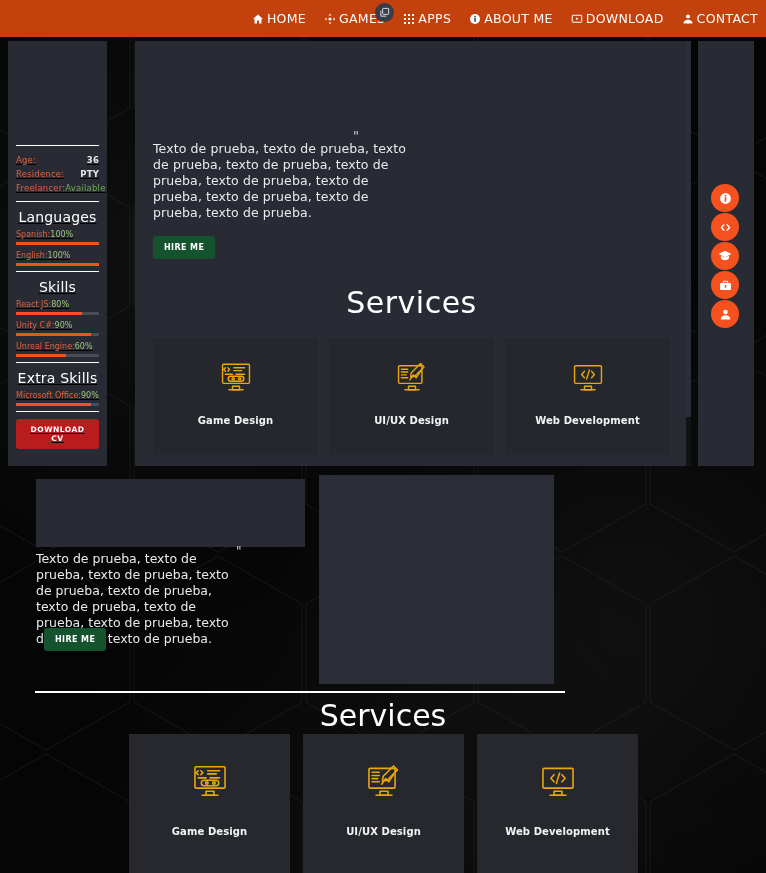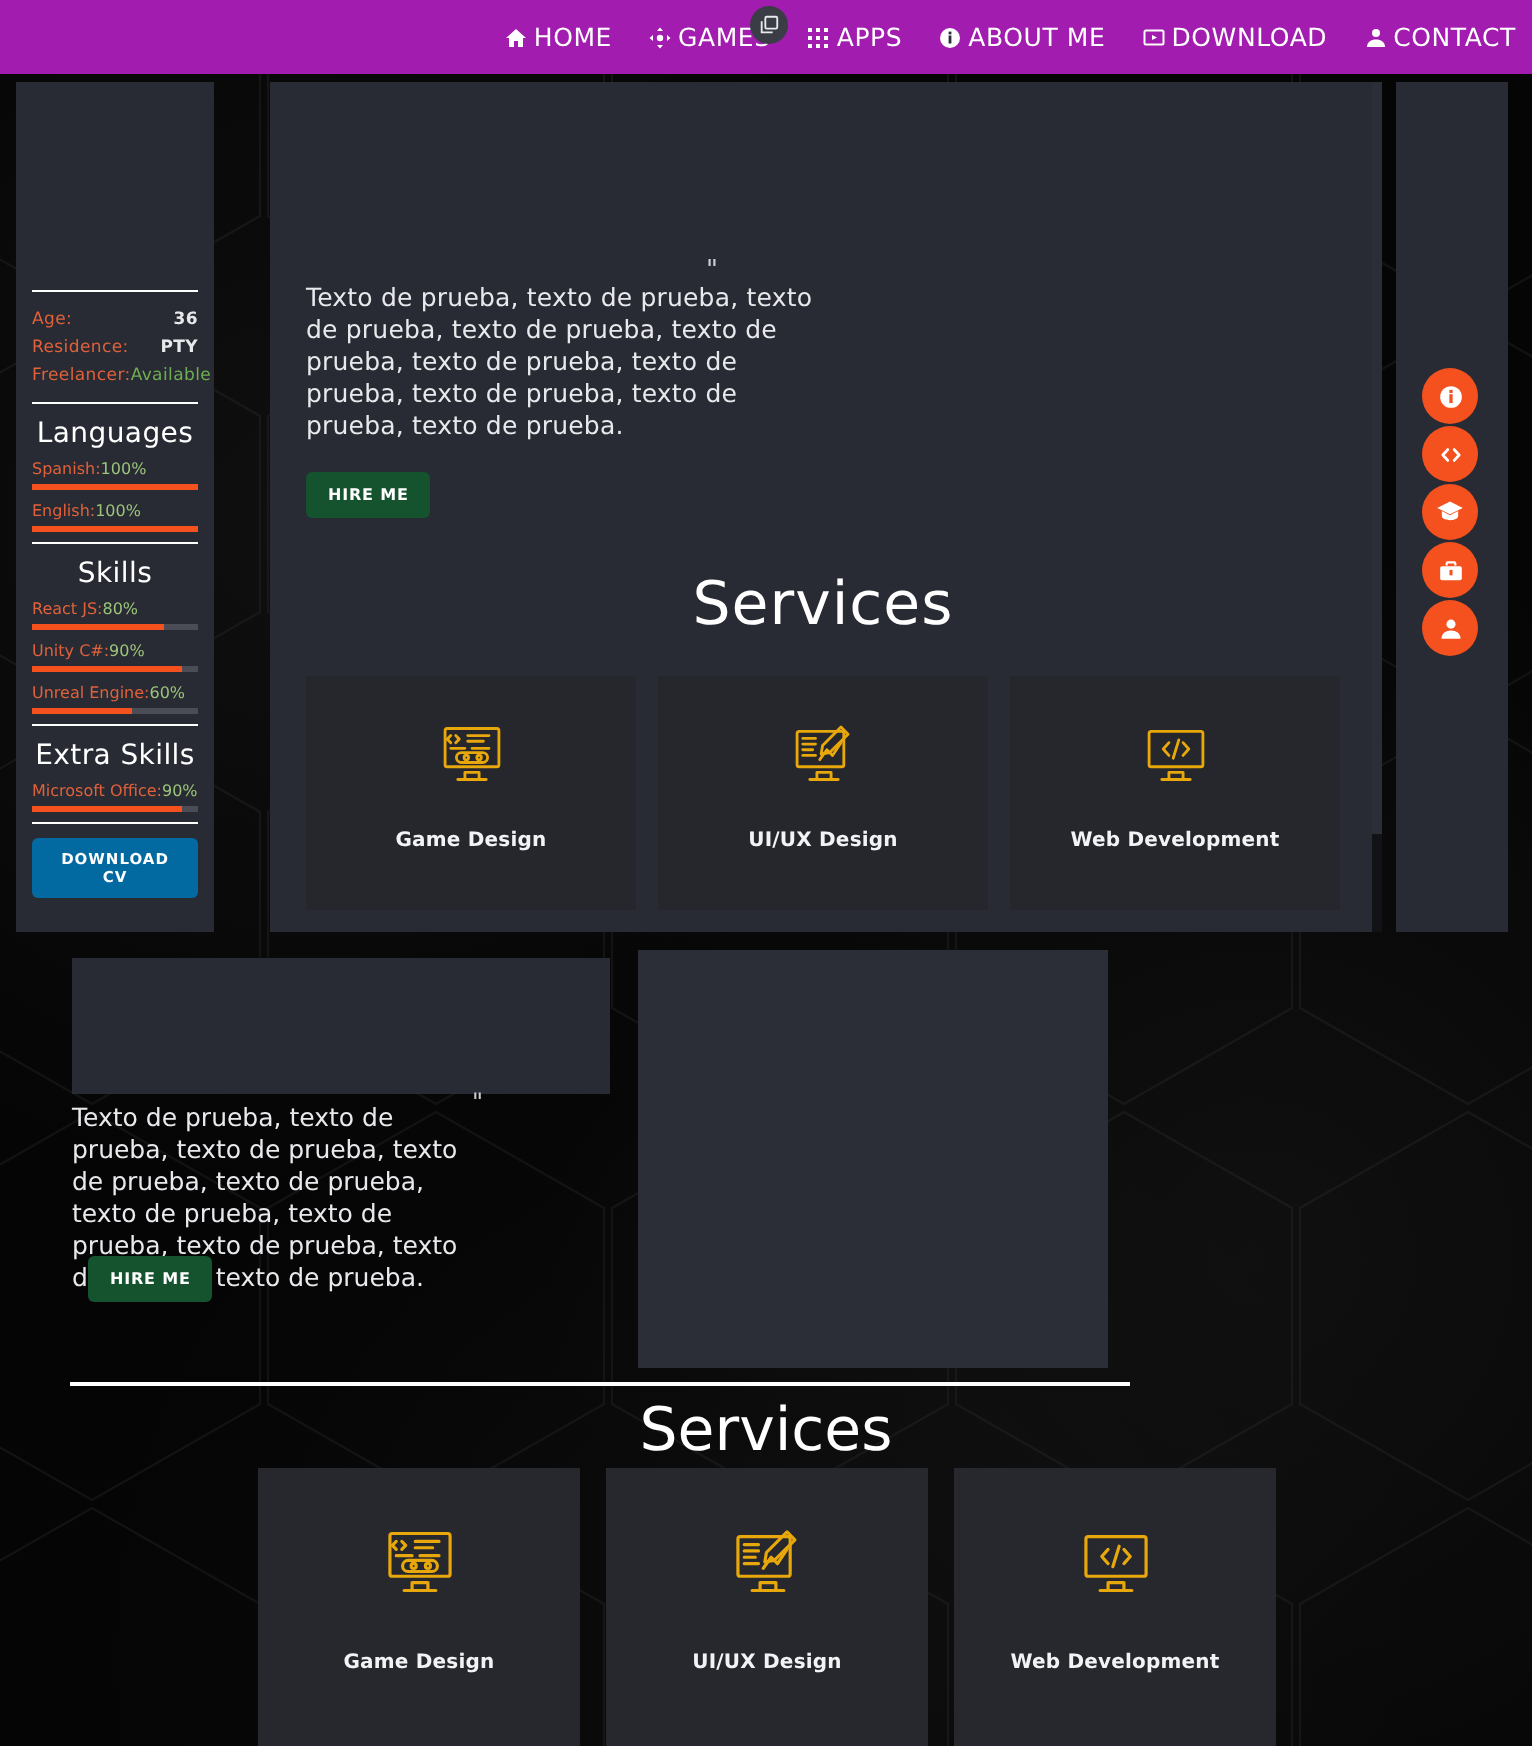--- a/index.html
+++ b/index.html
@@ -30,21 +30,21 @@
     opacity: .55;
     pointer-events: none;
   }
 
   
   .navbar {
     position: absolute;
     top: 0; left: 0;
     width: 766px;
     height: 37px;
-    background: #a21caf;
+    background: #c2410c;
     z-index: 40;
     display: flex;
     align-items: center;
     justify-content: flex-end;
     padding-right: 8px;
   }
   .nav-badge {
     position: absolute;
     left: 375px;
     top: 3px;
@@ -75,21 +75,21 @@
   }
   .nav-item svg { display: block; }
 
   
   .panel {
     position: absolute;
     background: #282b33;
     z-index: 10;
   }
 
-  #sidebar-panel  { left: 8px;   top: 41px;  width: 99px; height: 425px; }
+  #sidebar-panel  { left: 8px;   top: 41px;  width: 99px; height: 425px; text-decoration: underline; }
   #main-panel     { left: 135px; top: 41px;  width: 553px; height: 425px; }
   #right-panel    { left: 698px; top: 41px;  width: 56px;  height: 425px; }
 
   .vscrollbar {
     position: absolute;
     left: 686px; top: 41px;
     width: 5px; height: 425px;
     background: #121317;
     z-index: 11;
   }
@@ -142,21 +142,21 @@
   .skill-pct  { color: #9cc47a; }
   .bar {
     margin-top: 2px;
     height: 3px;
     background: #4a4d55;
     width: 100%;
   }
   .bar > i { display: block; height: 3px; background: #f4511e; }
 
   .btn-orange {
-    background: #0369a1;
+    background: #b91c1c;
     color: #ffffff;
     border: none;
     font-size: 7.5px;
     font-weight: 700;
     letter-spacing: .5px;
     padding: 6px 10px;
     border-radius: 3px;
     cursor: pointer;
     font-family: inherit;
   }

